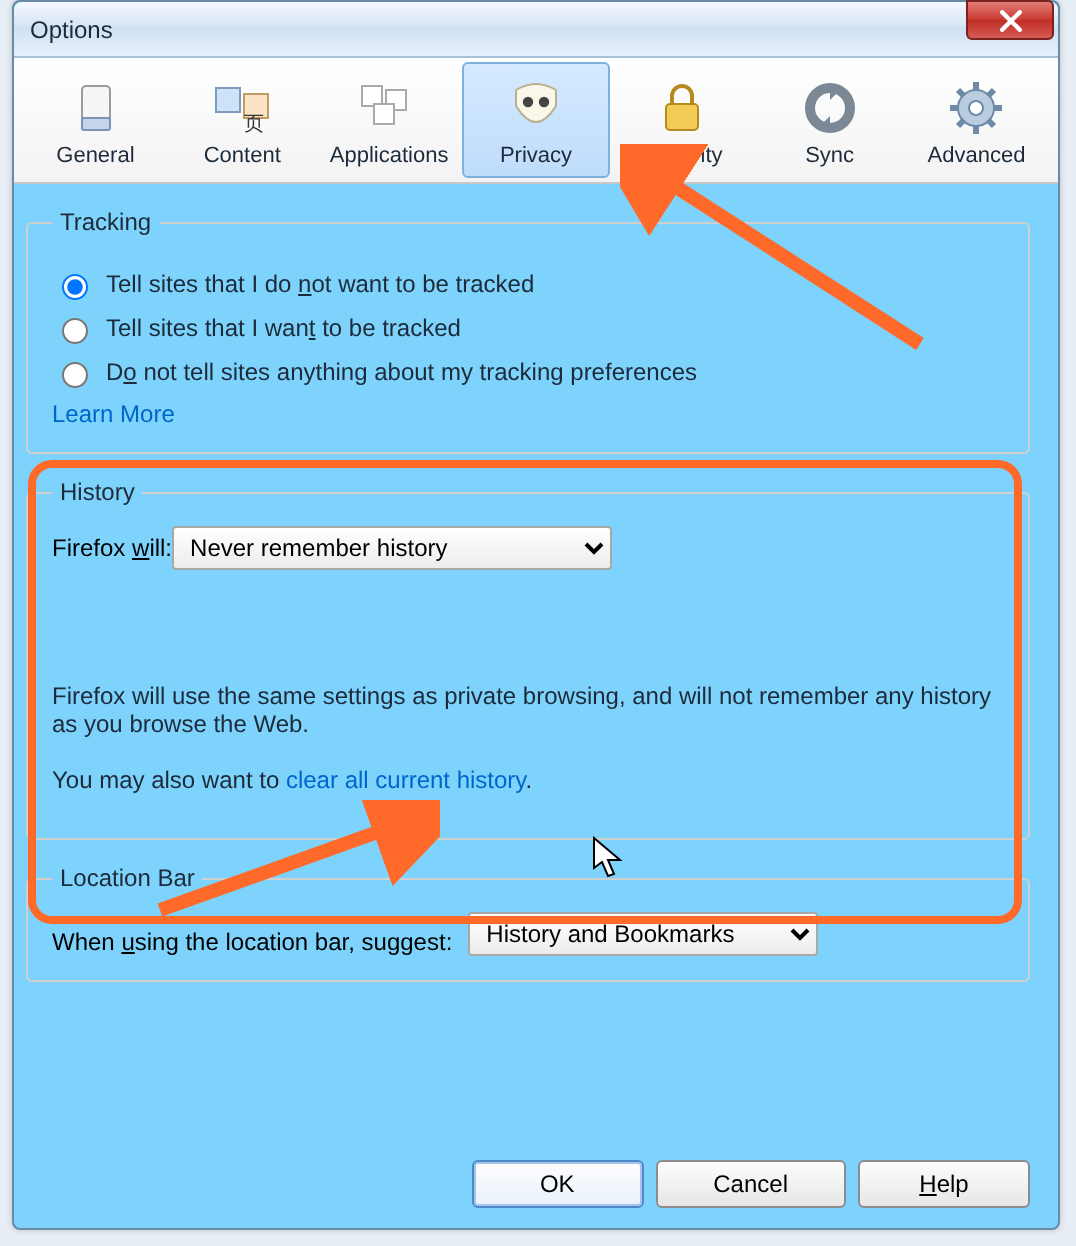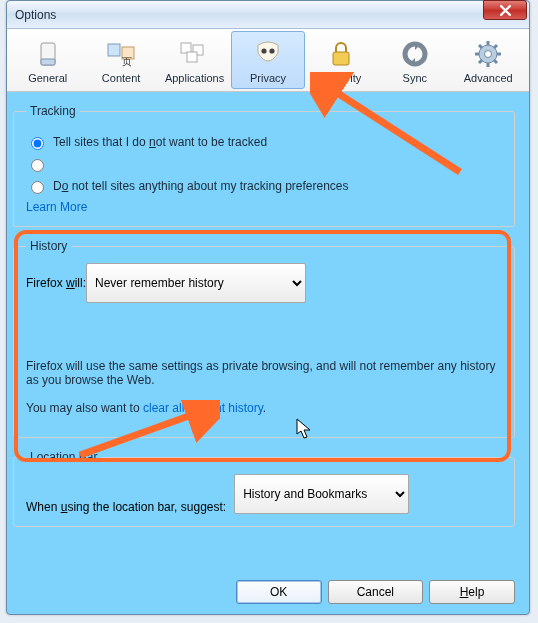--- a/index.html
+++ b/index.html
@@ -56,21 +56,21 @@
   fieldset.group legend { color:#1c2a3a; padding:0 4px; font-size:12px; }
 
   .radio-row { display:flex; align-items:center; gap:6px; margin:6px 0; color:#1c2a3a;}
   .radio-row input[type=radio]{ width:13px;height:13px;}
   .link { color:#0066cc; cursor:pointer; }
   .link.u { }
   .accesskey{text-decoration:underline;}
 
   .history-row{display:flex;align-items:center;gap:0;margin-bottom:56px;}
   select.combo{
-    height:40px;border:1px solid #a8a8a8;border-radius:2px;background:linear-gradient(#fff,#ececec);
+    height:22px;border:1px solid #a8a8a8;border-radius:2px;background:linear-gradient(#fff,#ececec);
     padding:0 4px;font-family:inherit;font-size:12px;
   }
   .combo.history{width:220px;}
   .combo.location{width:175px;}
 
   .desc{color:#1c2a3a;margin:8px 0 14px;}
   .desc2{color:#1c2a3a;}
 
   fieldset.loc{margin-top:6px;}
   .loc-row{display:flex;align-items:flex-end;gap:8px;}
@@ -196,20 +196,21 @@
   <div class="content-area">
 
     <fieldset class="group">
       <legend>Tracking</legend>
       <label class="radio-row">
         <input type="radio" name="trk" checked="" style="">
         <span><span>Tell sites that I do </span><span class="accesskey">n</span><span>ot want to be tracked</span></span>
       </label>
       <label class="radio-row">
         <input type="radio" name="trk" style="">
+        <span><span>Tell sites that I wan</span><span class="accesskey">t</span><span> to be tracked</span></span>
       </label>
       <label class="radio-row">
         <input type="radio" name="trk" style="">
         <span><span>D</span><span class="accesskey">o</span><span> not tell sites anything about my tracking preferences</span></span>
       </label>
       <div style="margin-top:6px;"><span class="link">Learn More</span></div>
     </fieldset>
 
     <fieldset class="group" style="padding-bottom:22px;">
       <legend>History</legend>

